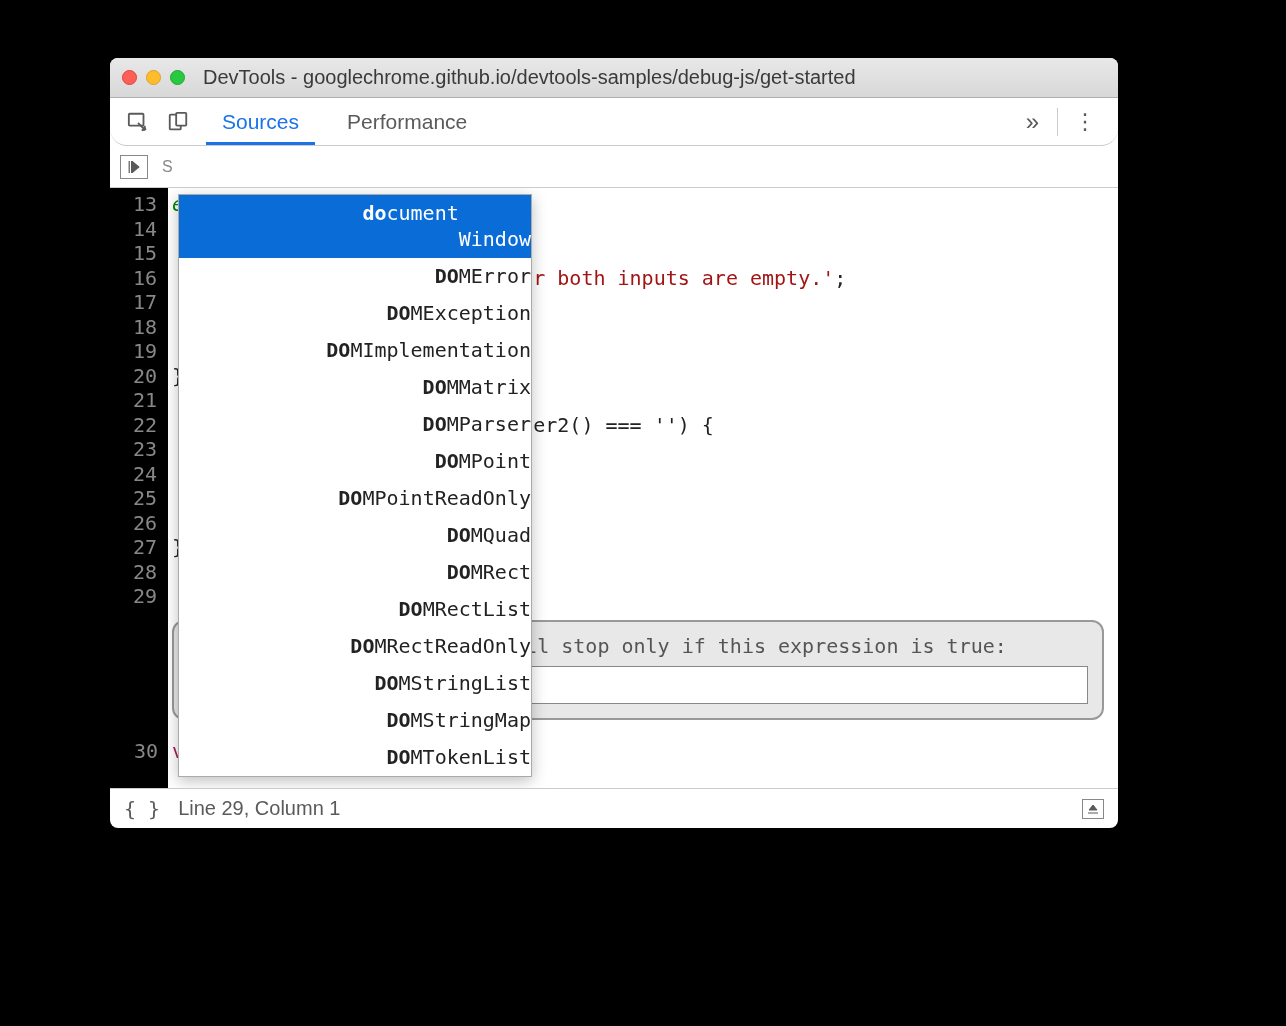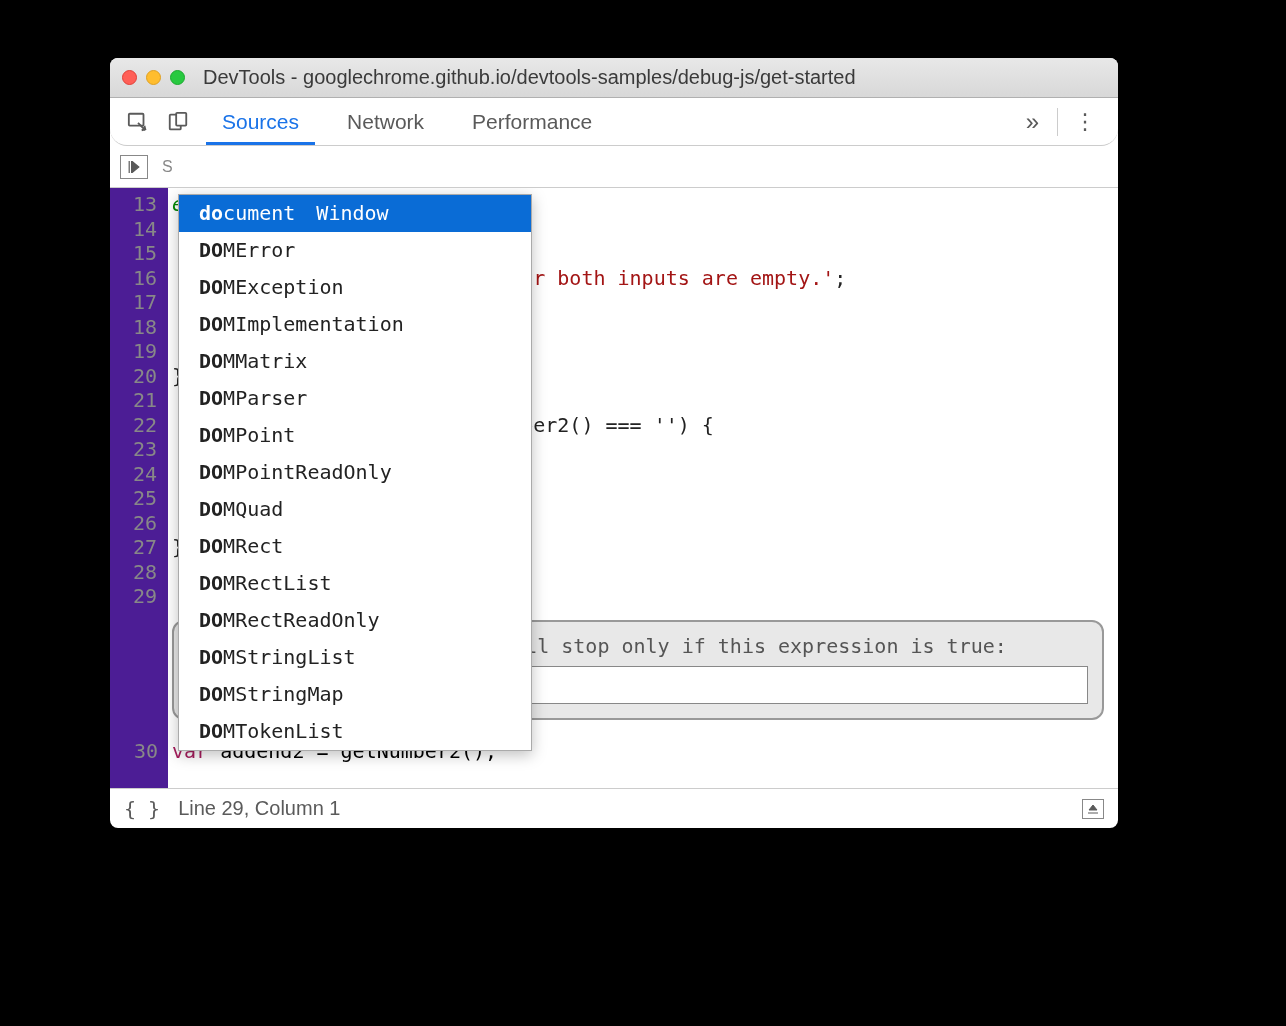--- a/index.html
+++ b/index.html
@@ -92,21 +92,21 @@
 }
 .editor-area {
   flex: 1;
   display: flex;
   font-family: Menlo, Consolas, monospace;
   font-size: 20px;
   position: relative;
   overflow: hidden;
 }
 .gutter {
-  background: #4c1d95;
+  background: #000000;
   width: 58px;
   text-align: right;
   padding-right: 10px;
   color: #888;
   line-height: 24.5px;
   padding-top: 4px;
   border-right: 1px solid transparent;
 }
 .code {
   flex: 1;
@@ -178,30 +178,29 @@
   top: 6px;
   width: 354px;
   background: #fff;
   border: 1px solid #aaa;
   box-shadow: 0 4px 14px rgba(0,0,0,0.25);
   font-family: Menlo, Consolas, monospace;
   font-size: 20px;
   z-index: 50;
 }
 .ac-item {
-  padding: 4px 20px;
-  display: flex;
-  justify-content: flex-start;
+  padding: 4px 0;
+  display: flex;
+  justify-content: flex-end;
   color: #222;
   line-height: 29px;
-  gap: 21px;
 }
 .ac-item.sel { background: #0a6cd6; color: #fff; }
 .ac-item b { font-weight: bold; }
-.ac-type { color: #fff; }
+.ac-type { color: #fff; margin-top: 26px; }
 </style>
 </head>
 <body>
 
 <div class="window">
 
   <div class="titlebar">
     <div class="traffic">
       <div class="tl red"></div>
       <div class="tl yellow"></div>
@@ -217,21 +216,20 @@
         <path d="M12 13 l8 8 M16 21 l4-1 -1-4"></path>
       </svg>
     </div>
     <div class="tab-icon">
       <svg width="22" height="22" viewBox="0 0 24 24" fill="none" stroke="#5a5a5a" stroke-width="2">
         <rect x="3" y="4" width="12" height="16" rx="1"></rect>
           <rect x="10" y="2" width="11" height="14" rx="1" fill="#fff"></rect>
       </svg>
     </div>
     <div class="tab active">Sources</div>
-    <div class="tab">Network</div>
     <div class="tab">Performance</div>
     <div class="overflow">»</div>
     <div class="vsep"></div>
     <div class="kebab">⋮</div>
   </div>
 
   <div class="subbar">
     <div class="play-icon">
       <svg width="12" height="12" viewBox="0 0 10 10">
           <path d="M1 0 L1 10 M3 0 L9 5 L3 10 Z" fill="#5a5a5a" stroke="#5a5a5a"></path>

